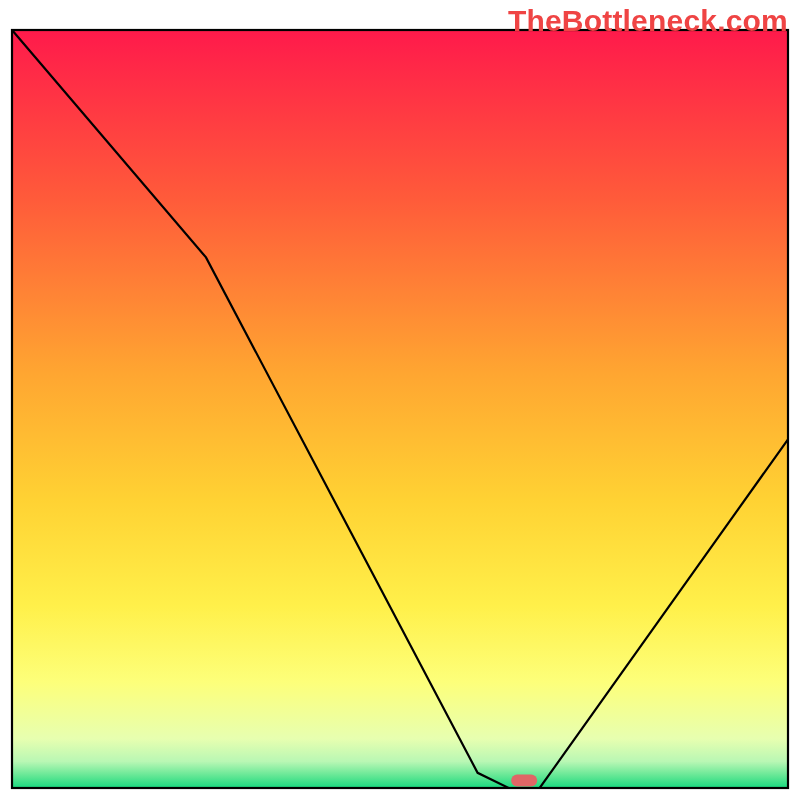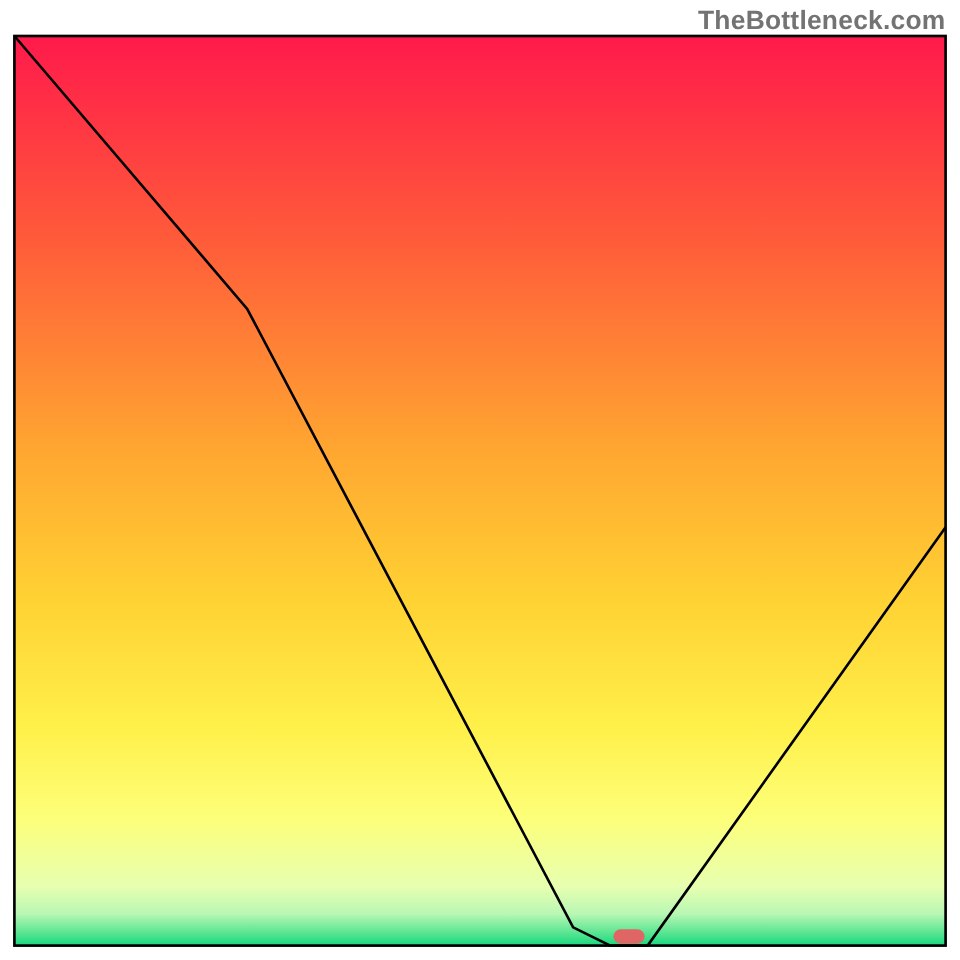--- a/index.html
+++ b/index.html
@@ -13,23 +13,23 @@
   .chart-wrap {
     position: relative;
     width: 800px;
     height: 800px;
   }
   .watermark {
     position: absolute;
     top: 4px;
     right: 12px;
     font-family: Arial, Helvetica, sans-serif;
-    font-size: 22px;
+    font-size: 30px;
     font-weight: bold;
-    color: #737373;
+    color: #ef4444;
     letter-spacing: 0.2px;
     z-index: 10;
   }
   svg {
     display: block;
   }
 </style>
 </head>
 <body>
 

